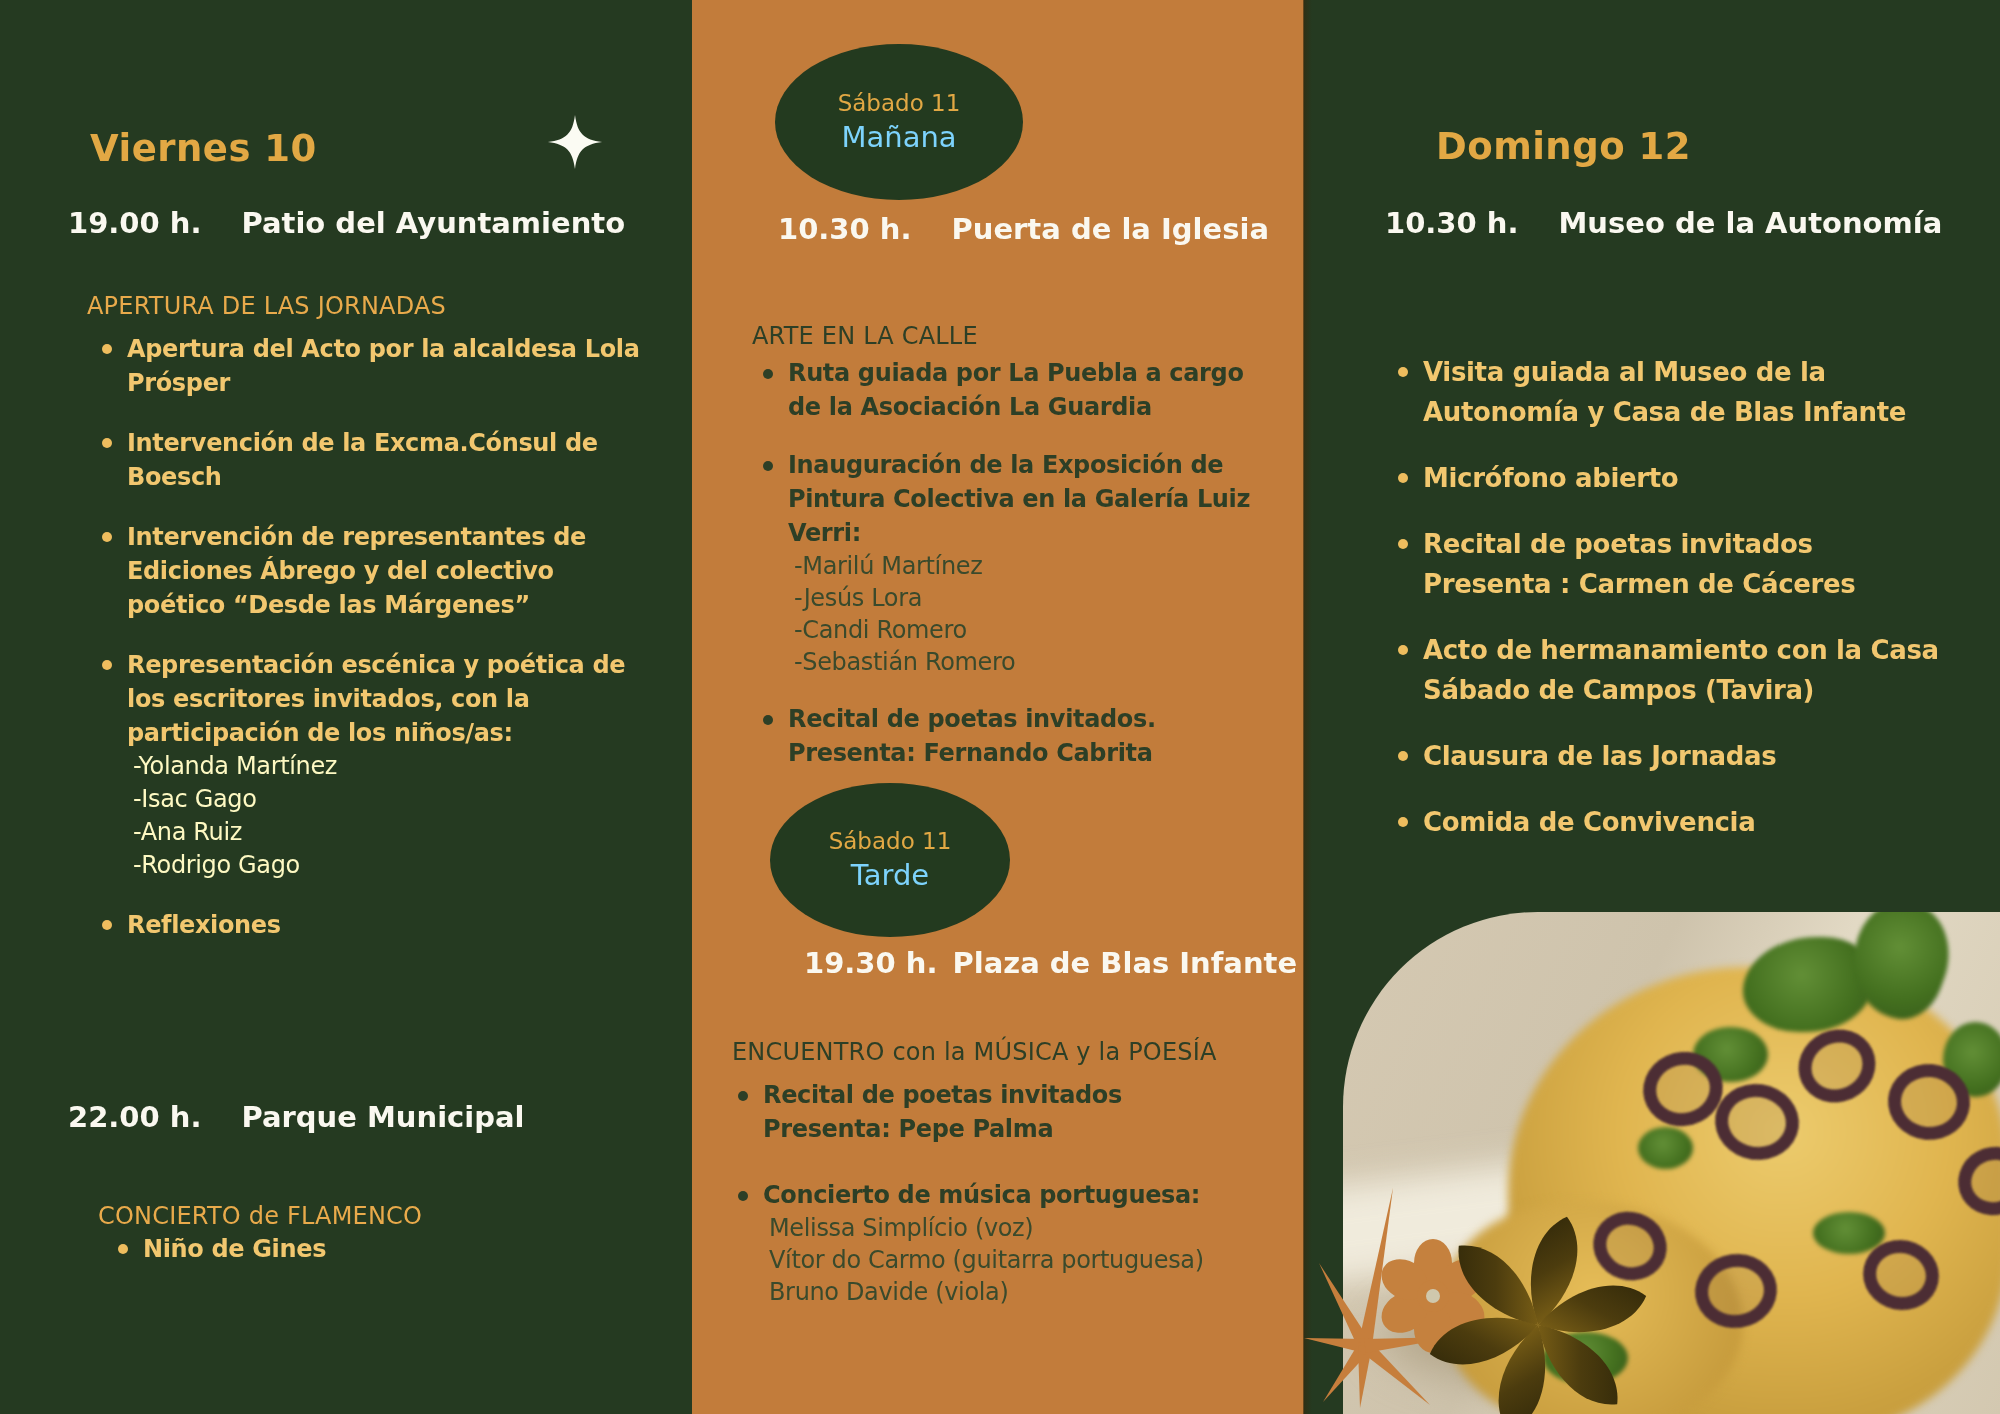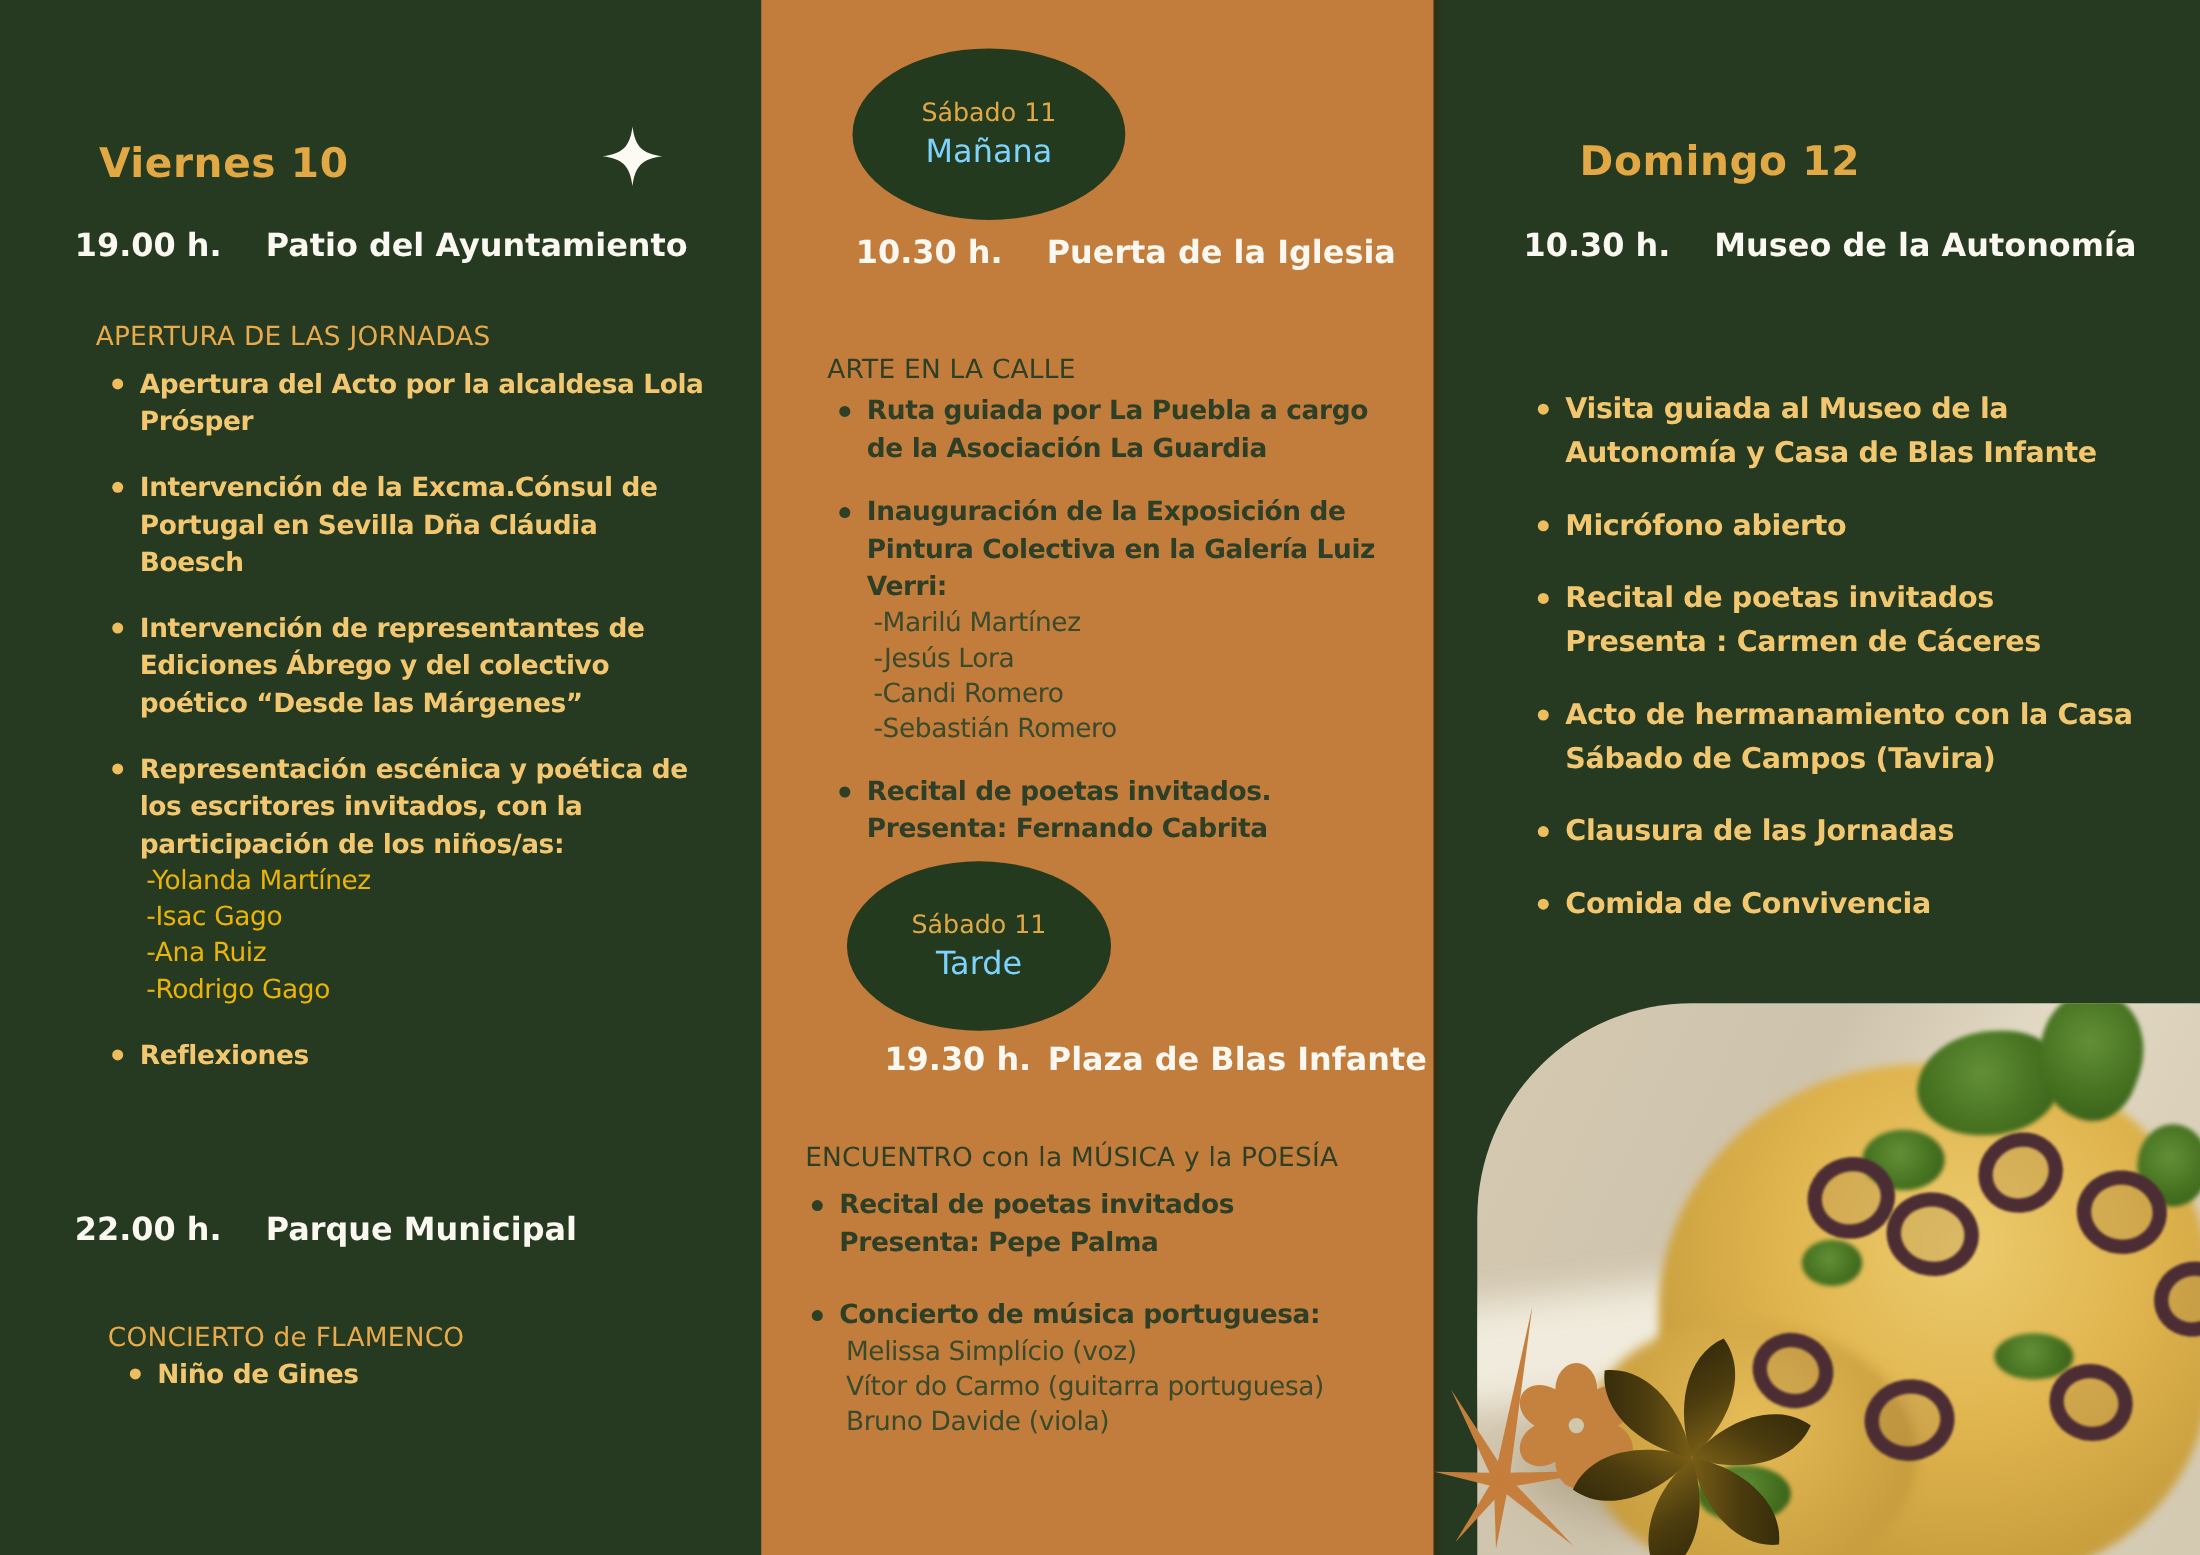--- a/index.html
+++ b/index.html
@@ -16,21 +16,21 @@
   .time-row{display:flex;font-size:29px;font-weight:700;color:#faf8f0;white-space:nowrap;}
   .time-row .time{margin-right:40px;}
   .time-row.tight .time{margin-right:15px;margin-left:32px;}
   .section{font-size:24px;font-weight:400;color:#e9aa4b;letter-spacing:.2px;white-space:nowrap;}
   .panel-middle .section{color:#2d3f26;}
   ul.elist{list-style:none;margin:0;padding:0;}
   .elist li{position:relative;padding-left:31px;margin-bottom:26px;}
   .elist li::before{content:"";position:absolute;left:6px;top:12px;width:10px;height:10px;
                     border-radius:50%;background:#eebd5e;}
   .ln{font-size:24px;line-height:34px;font-weight:700;letter-spacing:-0.35px;color:#f2c76f;white-space:nowrap;}
-  .sub{font-weight:400;color:#eab308;margin-left:6px;line-height:33px;}
+  .sub{font-weight:400;color:#fef9c3;margin-left:6px;line-height:33px;}
   .panel-middle .elist li::before{background:#2d3f26;top:13px;}
   .panel-middle .ln{color:#2d3f26;}
   .panel-middle .sub{color:#3a4a2c;line-height:32px;}
   .panel-middle .m-list1 li{margin-bottom:24px;}
   .panel-middle .m-list2 li{margin-bottom:32px;}
   .panel-right .ln{font-size:26px;line-height:40px;}
   .panel-right .elist li::before{top:15px;}
   .badge{position:absolute;background:#233a1f;border-radius:50%;display:flex;flex-direction:column;
          align-items:center;justify-content:center;text-align:center;}
   .badge .b1{font-size:23px;color:#e2a844;white-space:nowrap;}
@@ -67,21 +67,20 @@
     </div>
     <h3 class="abs section" style="left:87px;top:268px">APERTURA DE LAS JORNADAS</h3>
 
     <ul class="abs elist" style="left:96px;top:332px;width:560px">
       <li>
         <div class="ln">Apertura del Acto por la alcaldesa Lola</div>
         <div class="ln">Prósper</div>
       </li>
       <li>
         <div class="ln">Intervención de la Excma.Cónsul de</div>
-        <div class="ln">Portugal en Sevilla Dña Cláudia</div>
         <div class="ln">Boesch</div>
       </li>
       <li>
         <div class="ln">Intervención de representantes de</div>
         <div class="ln">Ediciones Ábrego y del colectivo</div>
         <div class="ln">poético “Desde las Márgenes”</div>
       </li>
       <li>
         <div class="ln">Representación escénica y poética de</div>
         <div class="ln">los escritores invitados, con la</div>

